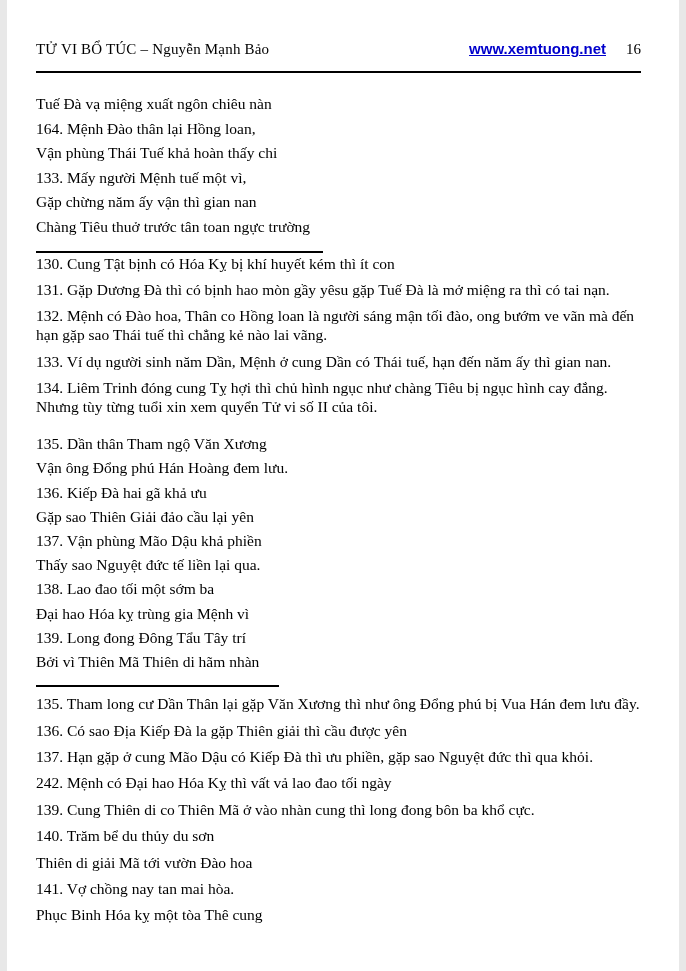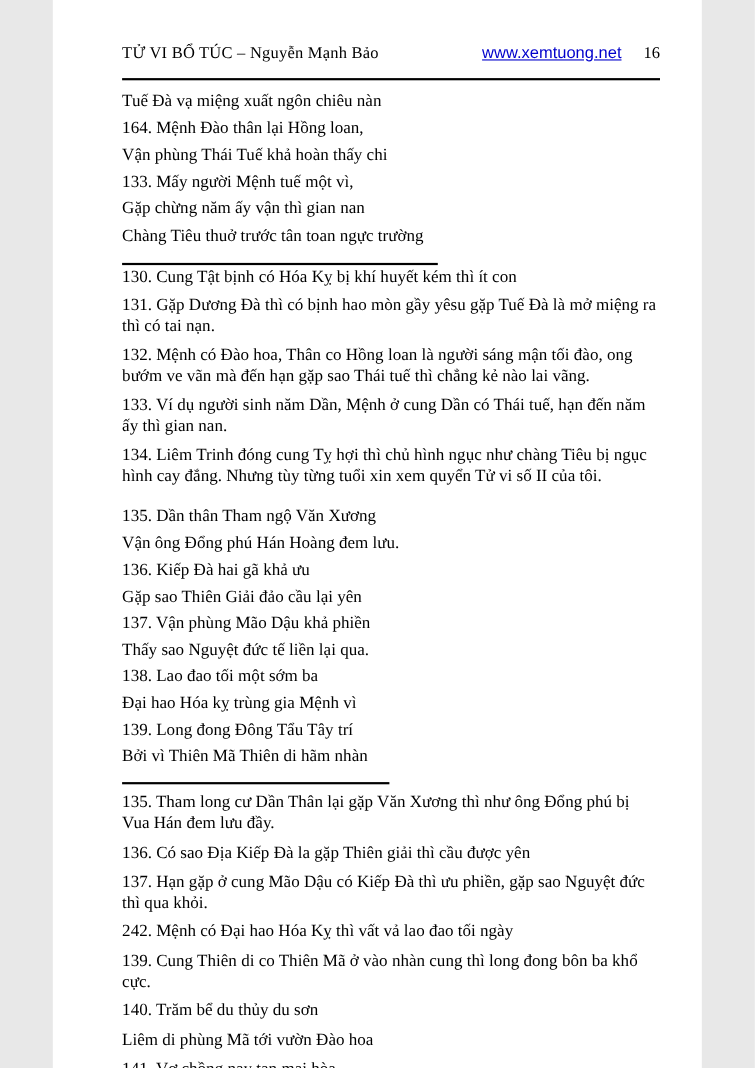--- a/index.html
+++ b/index.html
@@ -1,23 +1,23 @@
 <!DOCTYPE html>
 <html><head>
 <meta charset="utf-8">
 <style>
   html, body { margin: 0; padding: 0; background: #e8e8e8; }
   .page {
     position: relative;
-    width: 590px;
+    width: 672px;
     height: 971px;
     margin: 0 auto;
     background: #ffffff;
     box-sizing: border-box;
-    padding: 40px 38px 0 63px;
+    padding: 40px 38px 0 29px;
     font-family: "Liberation Serif", serif;
     color: #000000;
     overflow: hidden;
   }
   
   .page-header {
     display: flex;
     justify-content: space-between;
     align-items: baseline;
   }
@@ -25,37 +25,37 @@
     font-size: 15px;
     letter-spacing: 0.2px;
     white-space: nowrap;
   }
   .header-right {
     display: flex;
     align-items: baseline;
   }
   .site-link {
     font-family: "Liberation Sans", sans-serif;
-    font-weight: normal;
+    font-weight: bold;
     font-size: 15px;
     color: #0000cc;
     text-decoration: underline;
     cursor: pointer;
     margin-right: 20px;
     white-space: nowrap;
     margin-left: 28px;
   }
   .page-number { font-size: 15px; }
   .rule-full {
     border-top: 2px solid #000;
     margin-top: 13px;
   }
   
   .verse { font-size: 15.5px; }
-  .verse-1 { margin-top: 7px; }
+  .verse-1 { margin-top: 19px; }
   .verse-1 .verse-line { line-height: 24.6px; }
   .verse-2 { margin-top: 16px; }
   .verse-2 .verse-line { line-height: 24.2px; }
   
   .rule-partial {
     border-top: 2px solid #000;
     margin-top: 11px;
   }
   .rule-partial-1 { width: 287px; }
   .rule-partial-2 { width: 243px; }
@@ -117,18 +117,18 @@
 
   <div class="rule-partial rule-partial-2"></div>
 
   <div class="prose prose-2">
     <p>135. Tham long cư Dần Thân lại gặp Văn Xương thì như ông Đổng phú bị Vua Hán đem lưu đầy.</p>
     <p>136. Có sao Địa Kiếp Đà la gặp Thiên giải thì cầu được yên</p>
     <p>137. Hạn gặp ở cung Mão Dậu có Kiếp Đà thì ưu phiền, gặp sao Nguyệt đức thì qua khỏi.</p>
     <p>242. Mệnh có Đại hao Hóa Kỵ thì vất vả lao đao tối ngày</p>
     <p>139. Cung Thiên di co Thiên Mã ở  vào nhàn cung thì long đong bôn ba khổ cực.</p>
     <p>140. Trăm bể du thủy du sơn</p>
-    <p>Liêm di phùng Mã tới vườn Đào hoa</p>
+    <p>Thiên di giải Mã tới vườn Đào hoa</p>
     <p>141. Vợ chồng nay tan mai hòa.</p>
     <p>Phục Binh Hóa kỵ một tòa Thê cung</p>
   </div>
 
 </div>
 
 </body></html>

